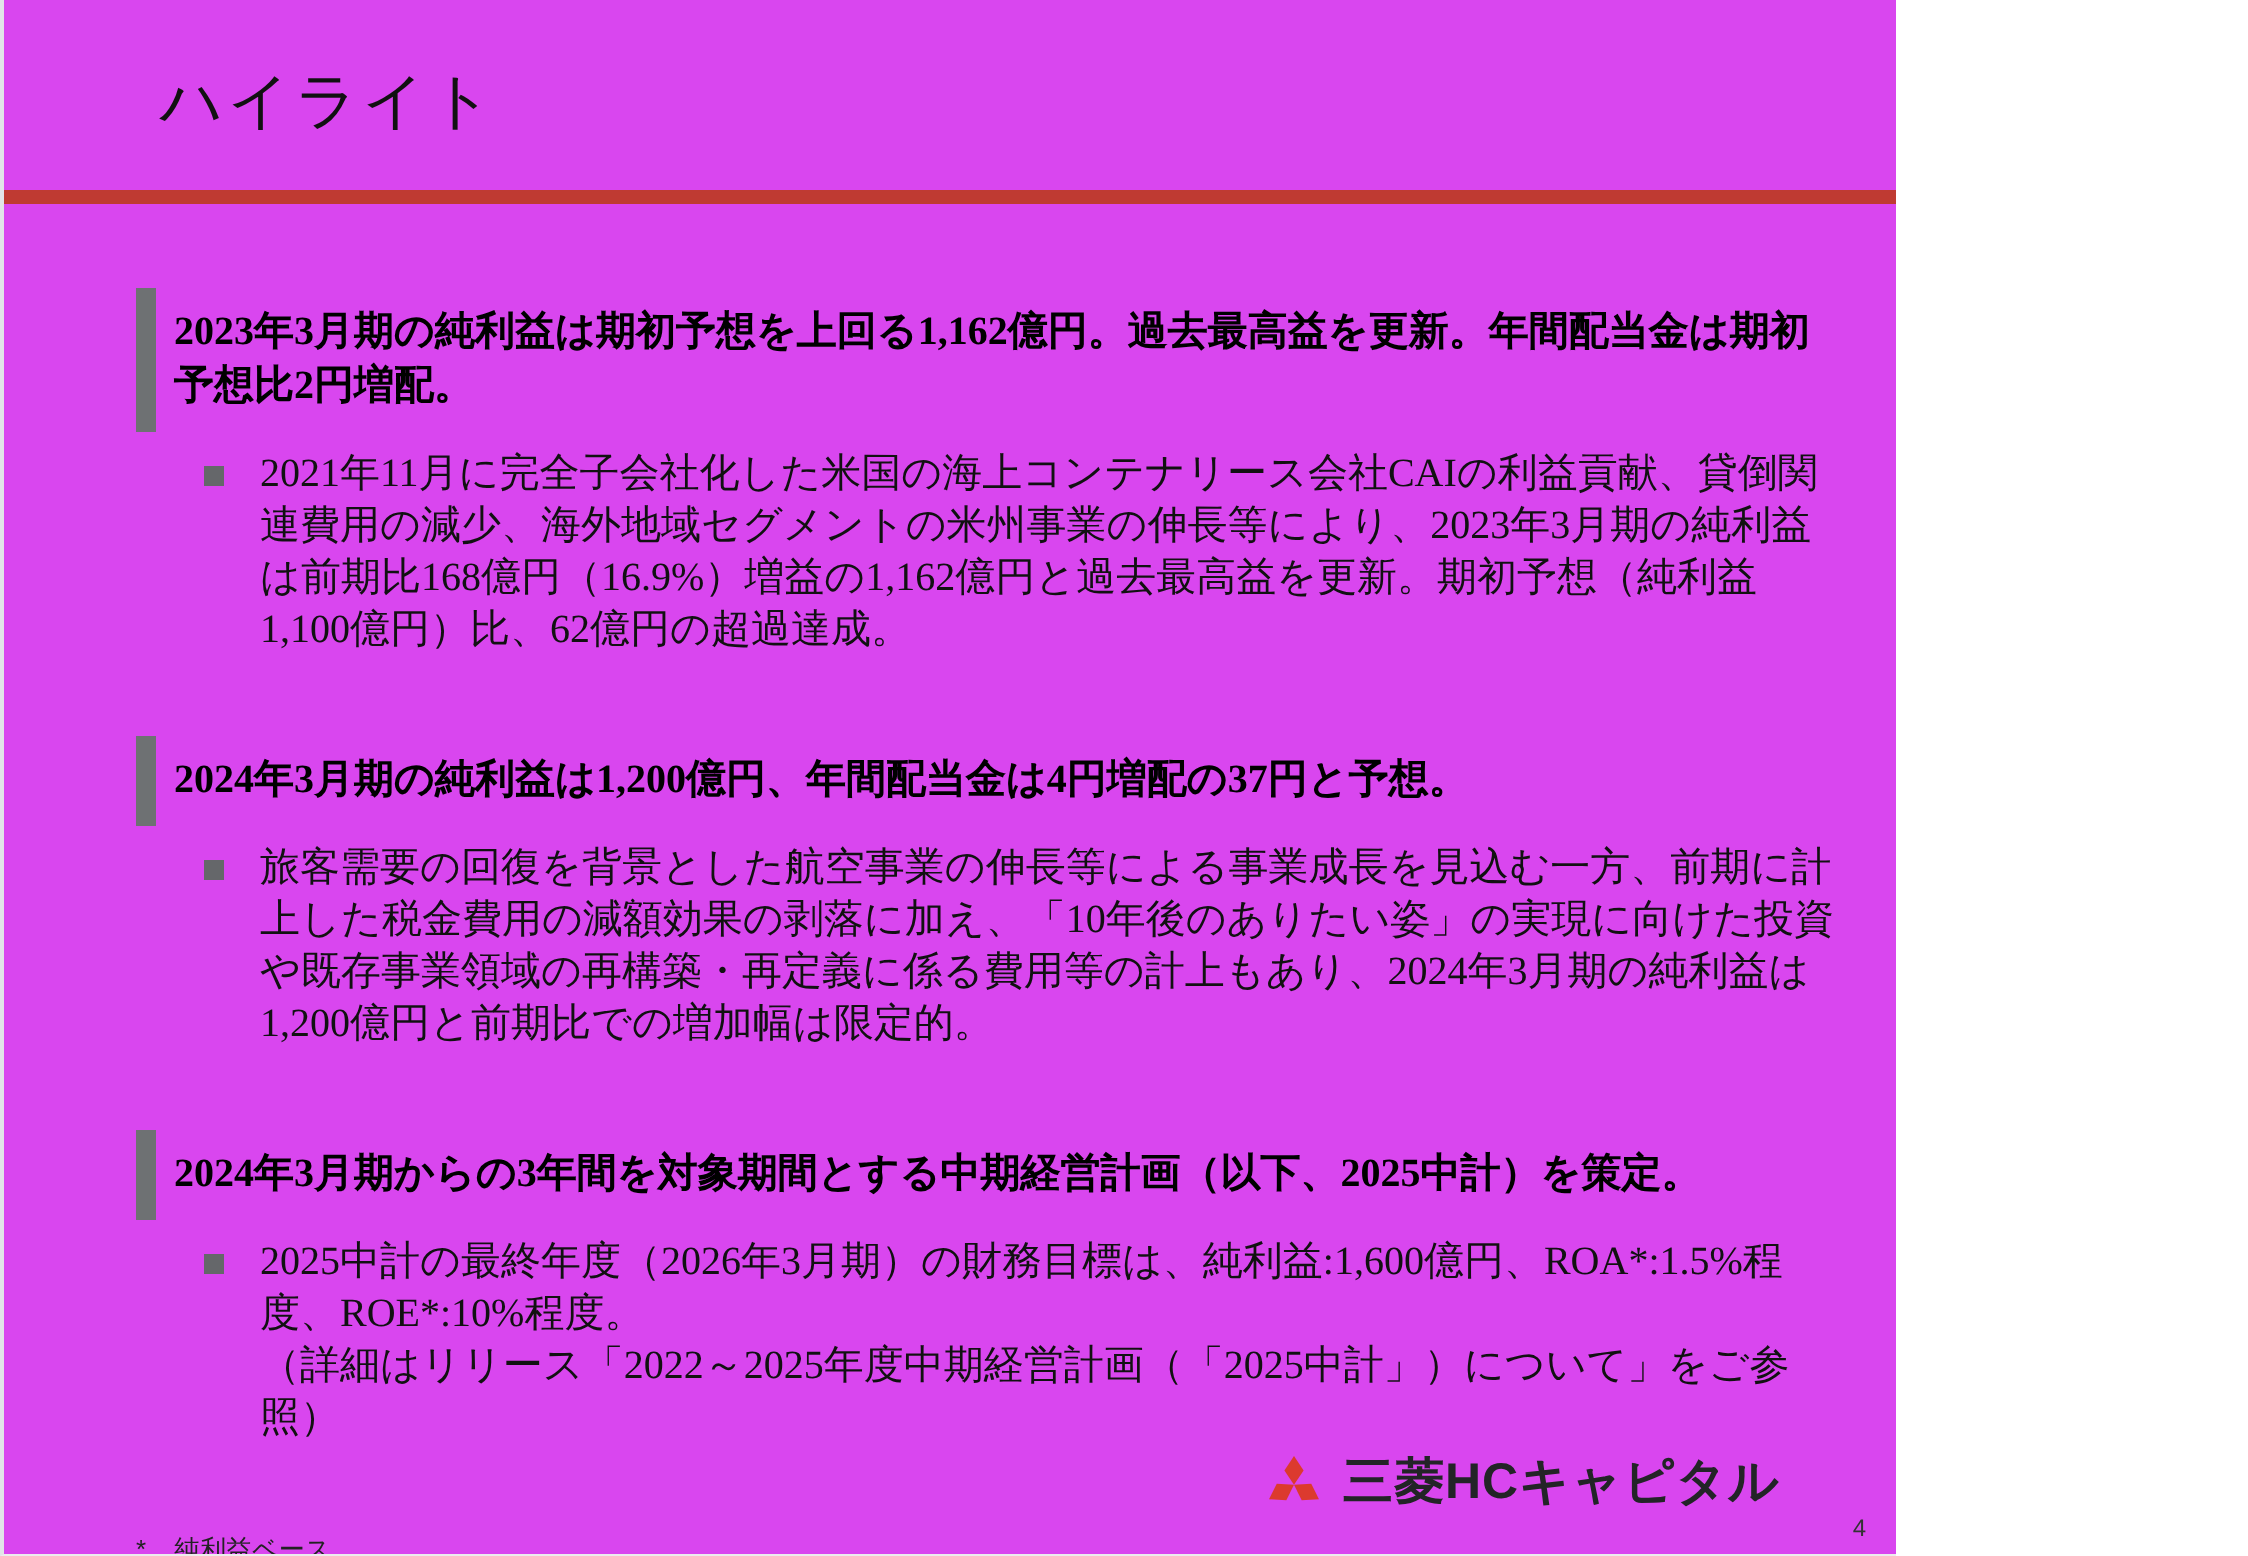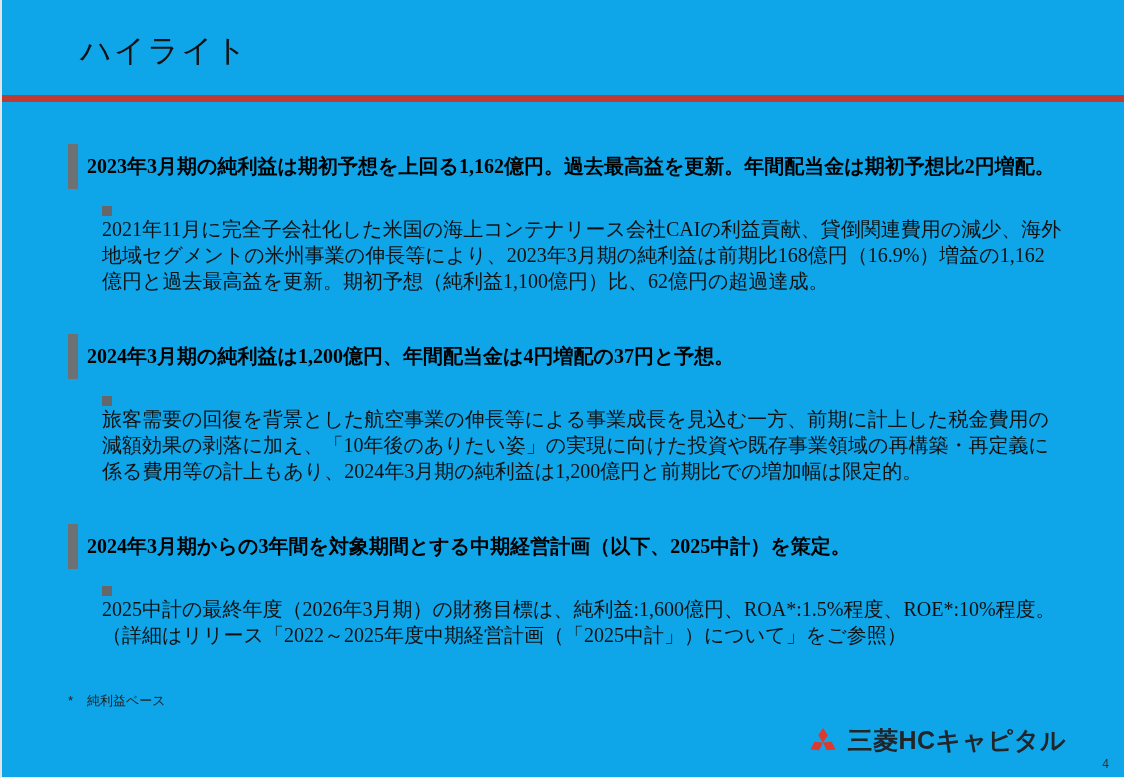--- a/index.html
+++ b/index.html
@@ -1,22 +1,22 @@
 <!DOCTYPE html>
 <html lang="ja"><head>
 <meta charset="utf-8">
 <style>
   html, body { margin: 0; padding: 0; background: #ffffff; }
   body { font-family: "Liberation Sans", "DejaVu Sans", sans-serif; }
 
   .slide {
     position: relative;
-    width: 1124px;
+    width: 948px;
     height: 778px;
-    background: #0ea5e9;
+    background: #d946ef;
     border-left: 2px solid #e2e4e8;
     border-bottom: 1px solid #ededed;
     box-sizing: border-box;
     overflow: hidden;
     color: #1a1a1a;
   }
 
   .slide-title {
     margin: 32px 0 0 78px;
     font-size: 31px;
@@ -50,21 +50,20 @@
     line-height: 1.35;
   }
 
   .bullets { margin-top: 6px; }
 
   .bullet {
     display: flex;
     align-items: flex-start;
     margin-top: 8px;
     padding-left: 34px;
-    flex-direction: column;
   }
 
   .bullet-marker {
     flex: 0 0 auto;
     width: 10px;
     height: 10px;
     background: #65676a;
     margin-top: 9px;
     margin-right: 18px;
   }

